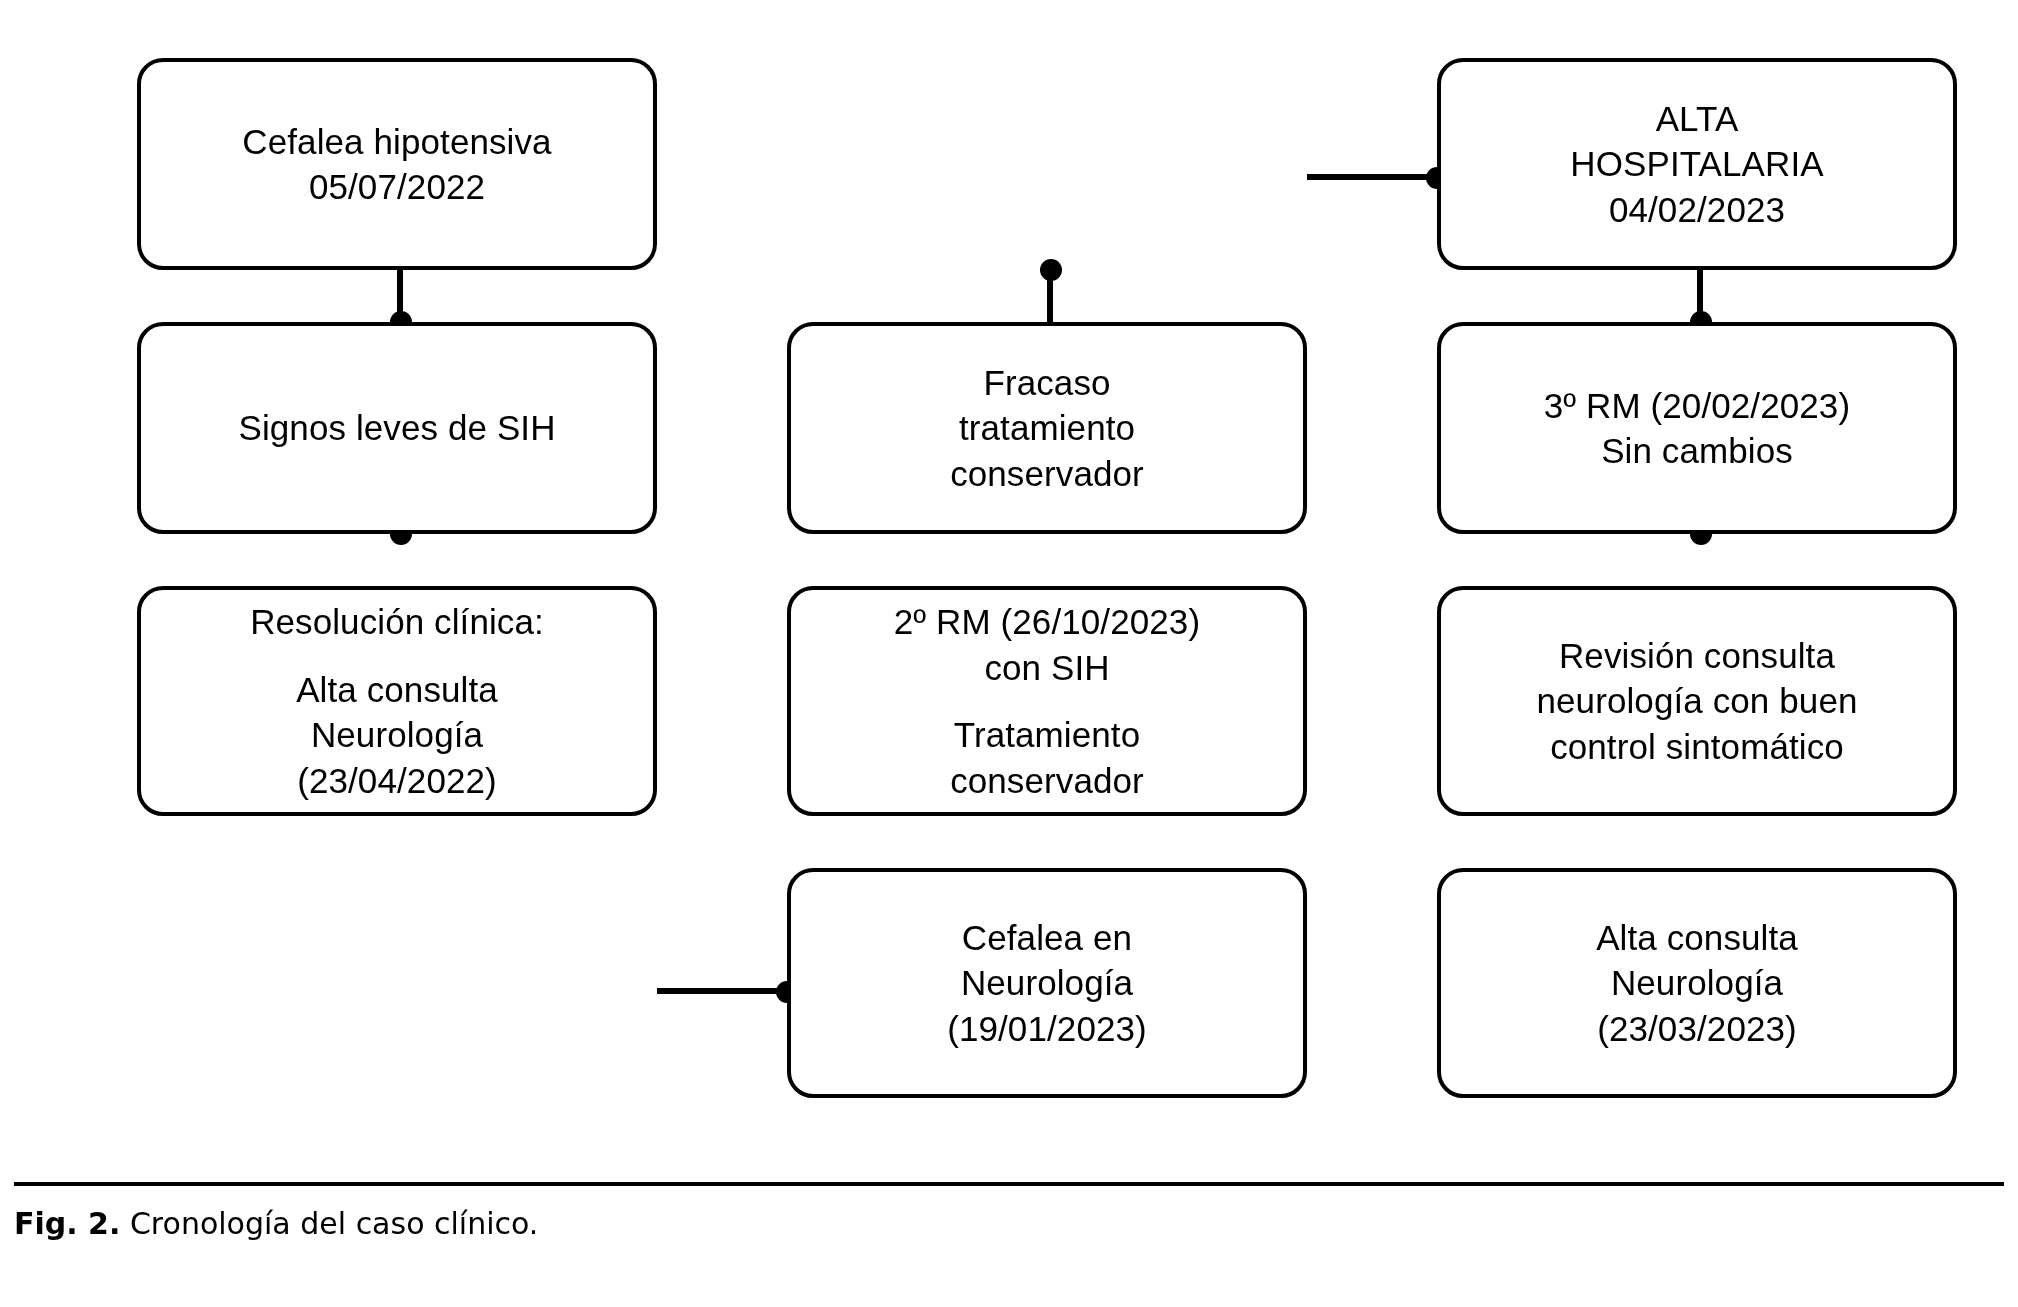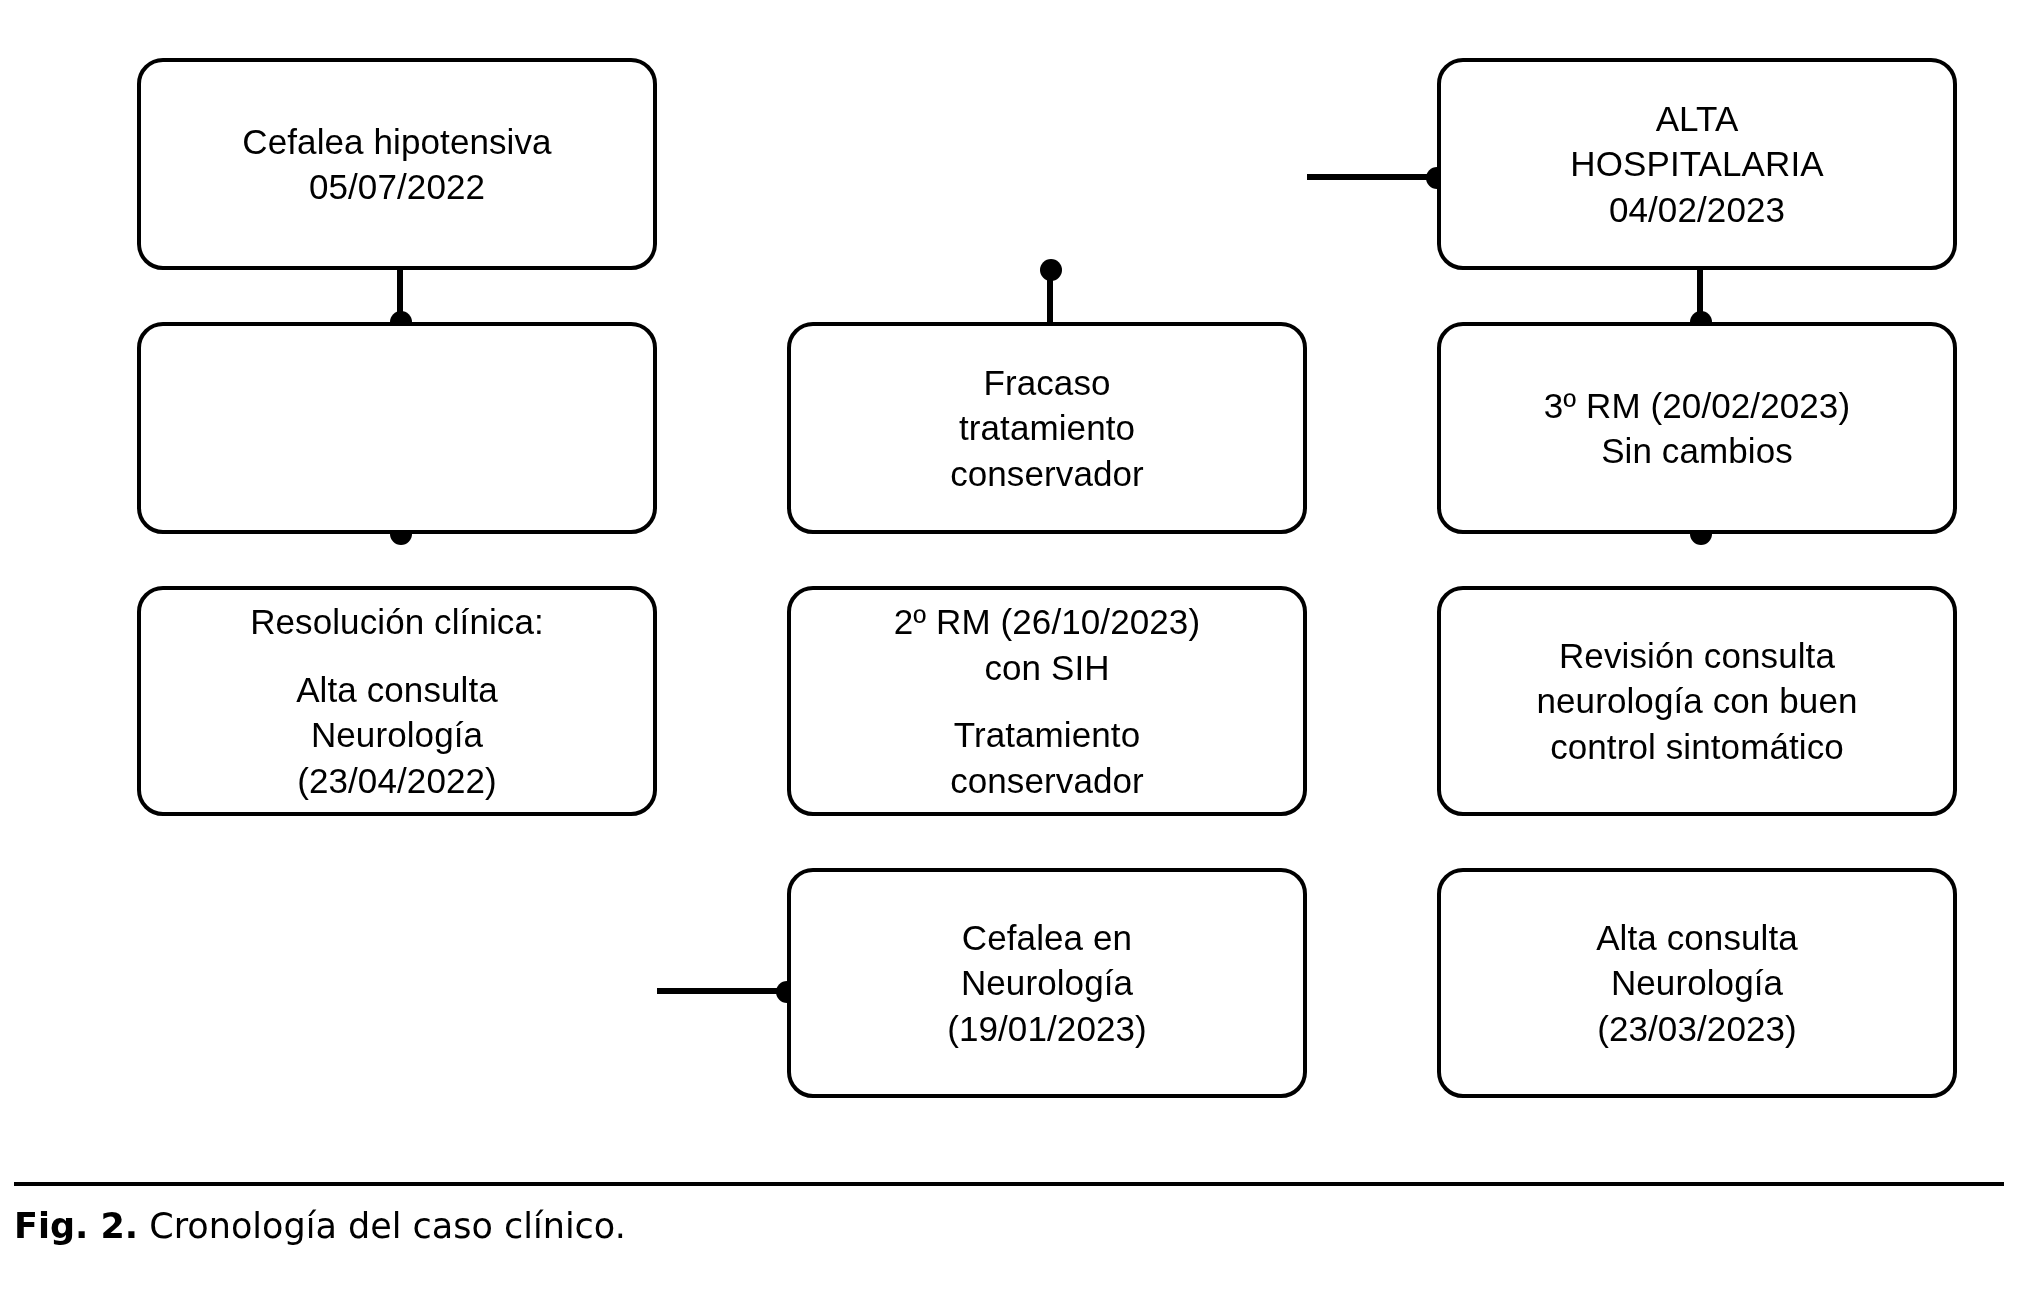--- a/index.html
+++ b/index.html
@@ -113,21 +113,21 @@
     top: 1182px;
     width: 1990px;
     height: 0;
     border-top: 4px solid #000000;
   }
   #caption {
     position: absolute;
     left: 14px;
     top: 1206px;
     font-family: "DejaVu Sans", sans-serif;
-    font-size: 35px;
+    font-size: 30px;
     white-space: nowrap;
   }
   #caption .fig-label {
     font-weight: bold;
   }
   #caption .fig-text {
     font-weight: normal;
   }
 </style>
 </head>
@@ -136,20 +136,21 @@
 <div id="figure">
 
   <div class="flow">
 
     <div class="node col1 row1">
       <span class="line">Cefalea hipotensiva</span>
       <span class="line">05/07/2022</span>
     </div>
 
     <div class="node col1 row2">
+      <span class="line">Signos leves de SIH</span>
     </div>
 
     <div class="node col1 row3">
       <span class="line">Resolución clínica:</span>
       <span class="line gap">Alta consulta</span>
       <span class="line">Neurología</span>
       <span class="line">(23/04/2022)</span>
     </div>
 
 

